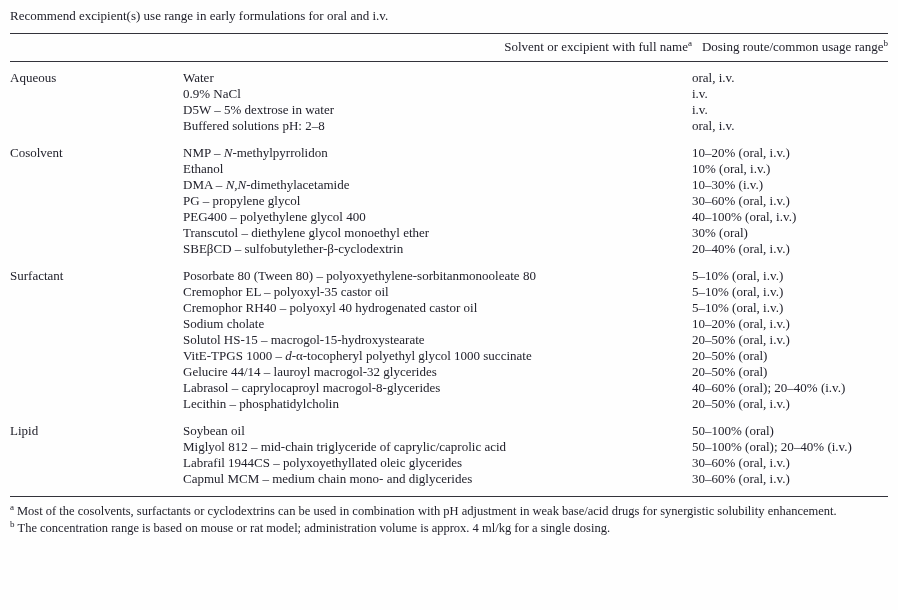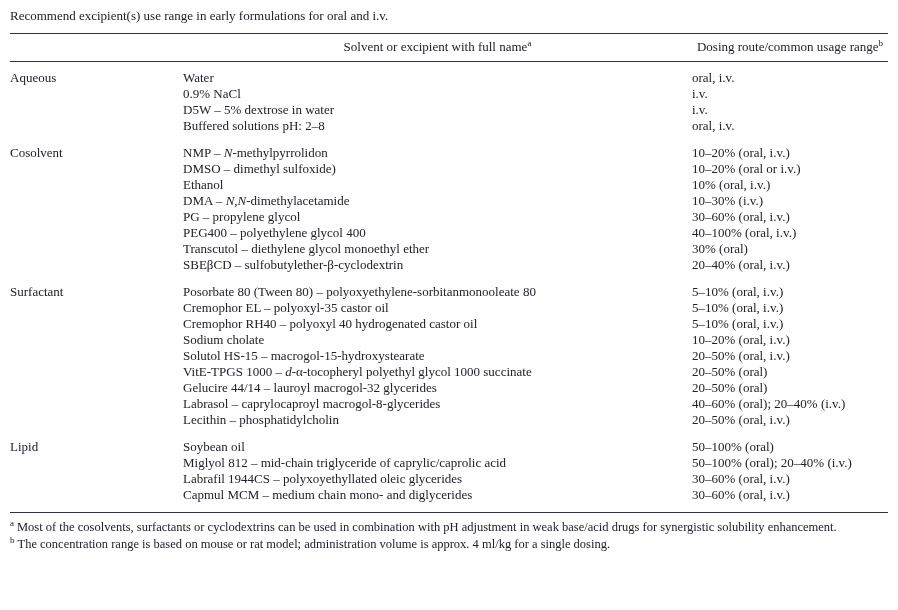--- a/index.html
+++ b/index.html
@@ -27,21 +27,21 @@
     border-collapse: collapse;
     table-layout: fixed;
     width: 878px;
     border-top: 1.5px solid #33333b;
     border-bottom: 1px solid #33333b;
   }
   col.c-cat  { width: 173px; }
   col.c-solv { width: 509px; }
   col.c-dose { width: 196px; }
   thead th {
-    text-align: center;
+    text-align: right;
     font-weight: normal;
     font-size: 13px;
     line-height: 16px;
     padding: 5px 0 6px 0;
     border-bottom: 1px solid #33333b;
   }
   tbody td {
     font-size: 13px;
     line-height: 16px;
     vertical-align: top;
@@ -107,25 +107,20 @@
           <td class="solv">Buffered solutions pH: 2–8</td>
           <td class="dose">oral, i.v.</td>
         </tr>
         <tr class="section-start">
           <td class="cat">Cosolvent</td>
           <td class="solv"><span>NMP – </span><i>N</i><span>-methylpyrrolidon</span></td>
           <td class="dose">10–20% (oral, i.v.)</td>
         </tr>
         <tr>
           <td class="cat"></td>
-          <td class="solv">DMSO – dimethyl sulfoxide)</td>
-          <td class="dose">10–20% (oral or i.v.)</td>
-        </tr>
-        <tr>
-          <td class="cat"></td>
           <td class="solv">Ethanol</td>
           <td class="dose">10% (oral, i.v.)</td>
         </tr>
         <tr>
           <td class="cat"></td>
           <td class="solv"><span>DMA – </span><i>N,N</i><span>-dimethylacetamide</span></td>
           <td class="dose">10–30% (i.v.)</td>
         </tr>
         <tr>
           <td class="cat"></td>

